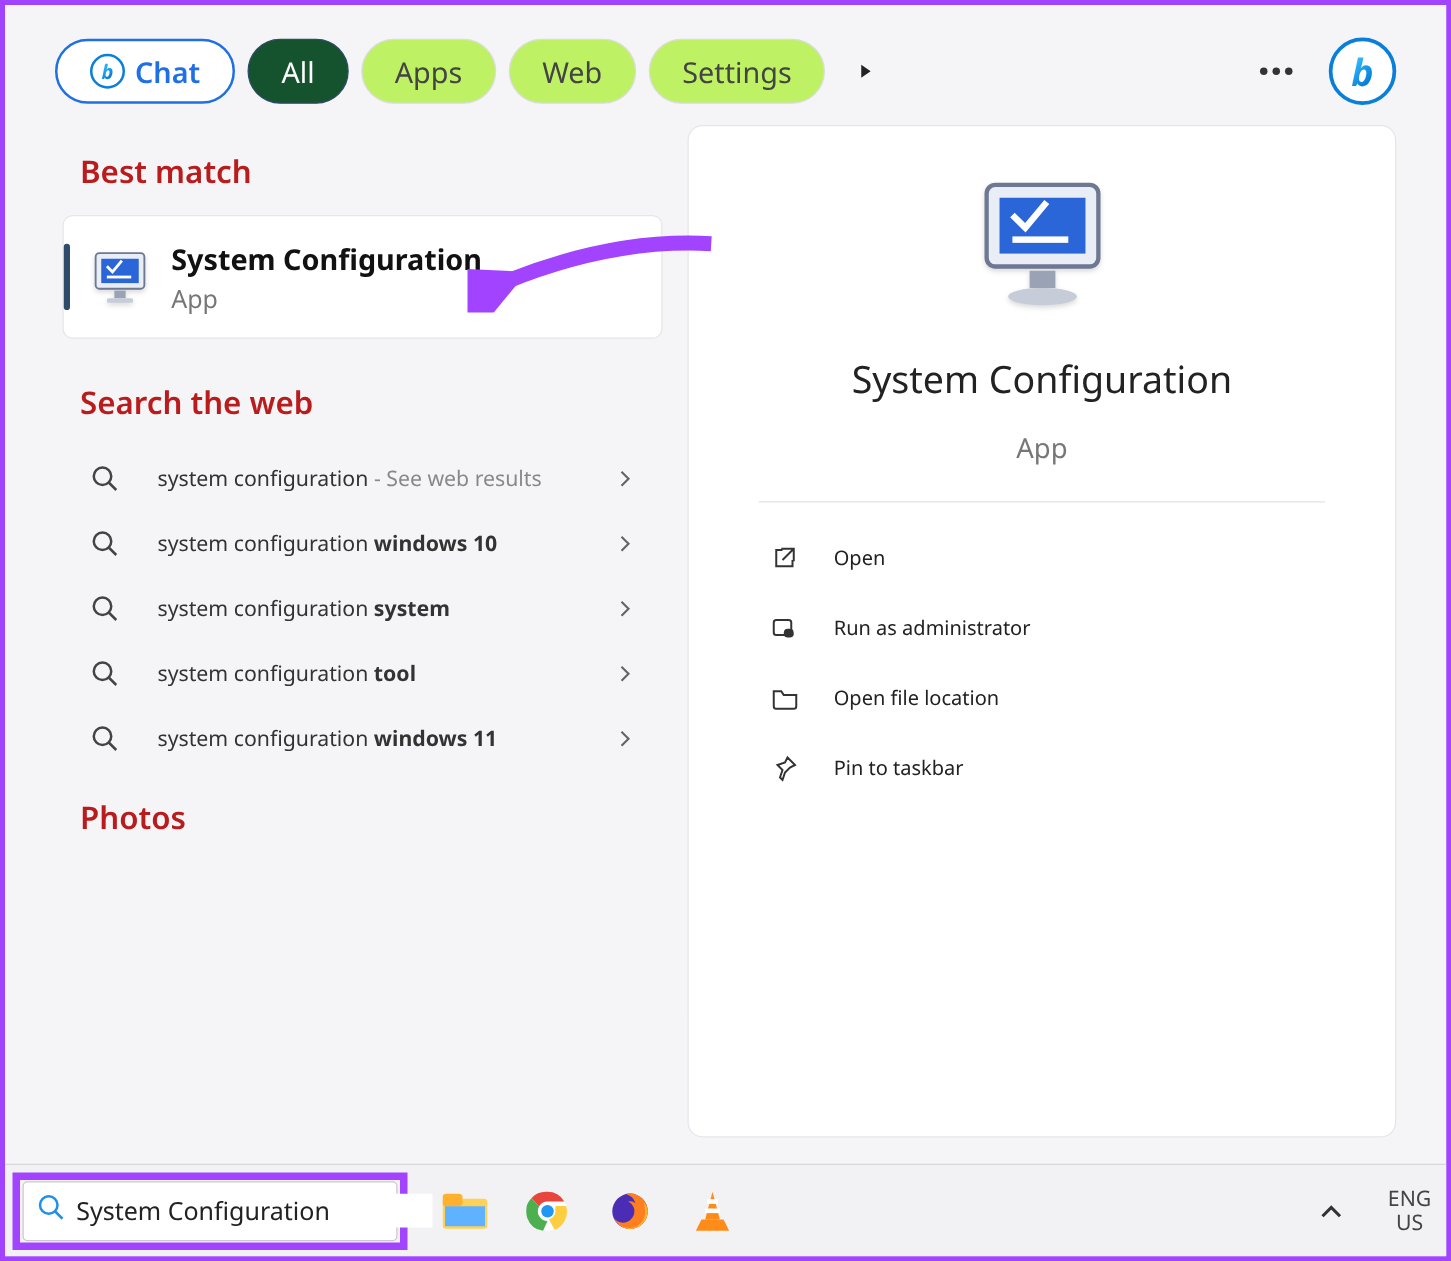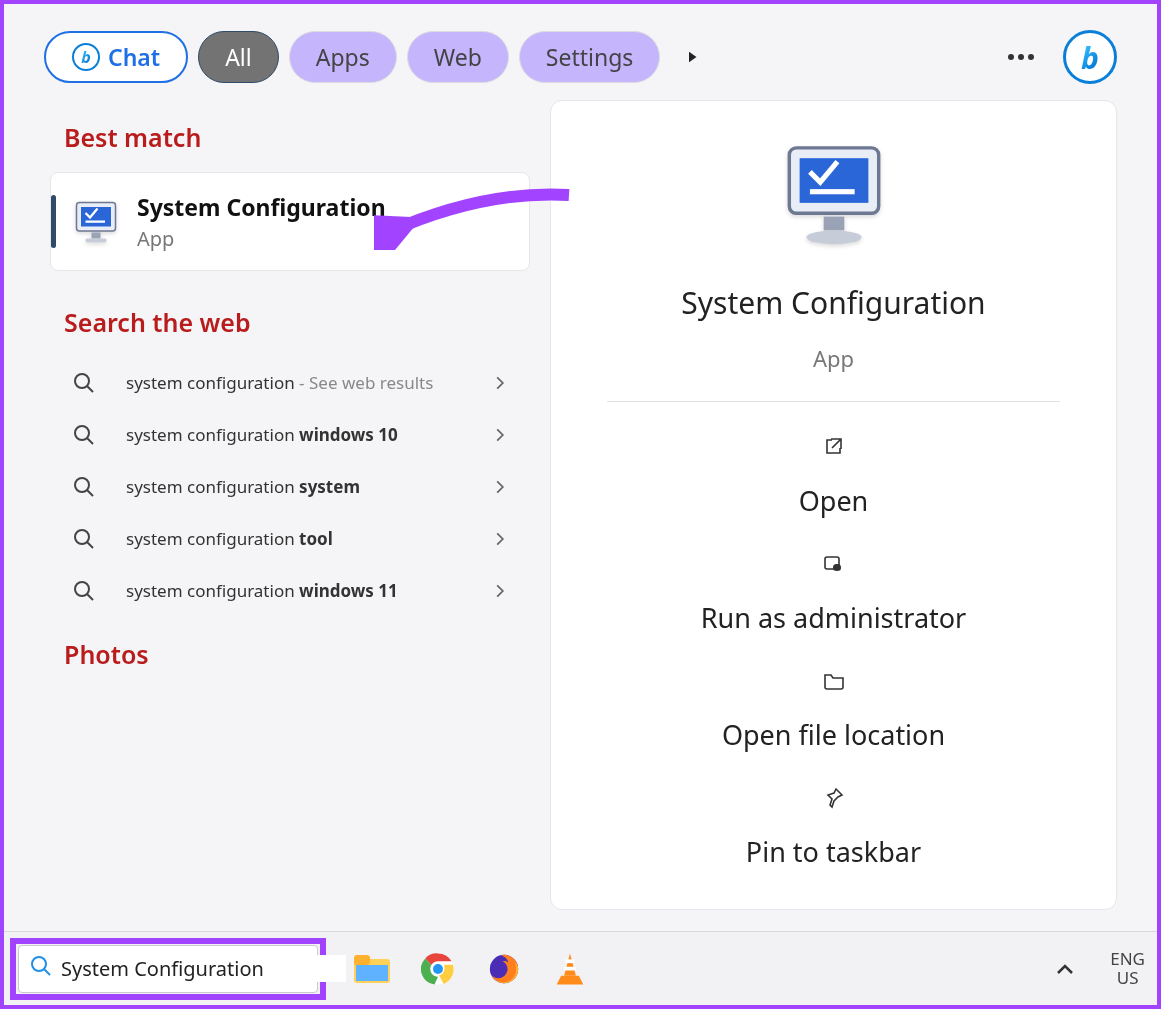--- a/index.html
+++ b/index.html
@@ -16,34 +16,34 @@
     display: flex; align-items: center; gap: 10px;
     padding: 26px 40px 16px 40px;
     position: relative;
   }
   .pill {
     display: inline-flex; align-items: center; justify-content: center;
     height: 52px; padding: 0 26px;
     border-radius: 26px;
     font-size: 23px;
     color: #444;
-    background: #c4b5fd;
+    background: #bef264;
     border: 1px solid #dcdce0;
     cursor: pointer;
     white-space: nowrap;
   }
   .pill.chat {
     border: 2px solid #1f6fe5;
     color: #1f6fe5;
     background: #fff;
     font-weight: 600;
     gap: 8px;
   }
   .pill.all {
-    background: #737373;
+    background: #14532d;
     color: #fff;
     border-color: #2f4b6a;
   }
   .overflow-arrow, .overflow-dots {
     display: inline-flex; align-items: center; justify-content: center;
     width: 44px; height: 44px; cursor: pointer;
   }
   .overflow-arrow svg { width: 18px; height: 18px; }
   .top-bar .right-side {
     margin-left: auto; display: flex; align-items: center; gap: 20px;
@@ -119,21 +119,21 @@
   .chev { width: 40px; display: flex; justify-content: center; color: #666; }
 
   
   .panel-ico-wrap { display: flex; flex-direction: column; align-items: center; gap: 20px; }
   .panel-title { font-size: 30px; font-weight: 400; color: #222; margin-top: 6px; }
   .panel-sub   { font-size: 22px; color: #777; }
   .panel-divider { border: none; border-top: 1px solid #e2e2e6; margin: 28px 0 16px 0; }
 
   .action-row {
     display: flex; align-items: center; gap: 24px;
-    padding: 16px 6px; font-size: 27px; color: #222; cursor: pointer; flex-direction: column;
+    padding: 16px 6px; font-size: 16px; color: #222; cursor: pointer;
   }
   .action-row .aico { width: 30px; display: flex; justify-content: center; color: #333; }
   .action-row .aico svg { width: 24px; height: 24px; stroke: #333; stroke-width: 1.6; fill: none; }
 
   
   .annot-arrow {
     position: absolute;
     left: 370px; top: 176px;
     width: 200px; height: 70px;
     pointer-events: none;

